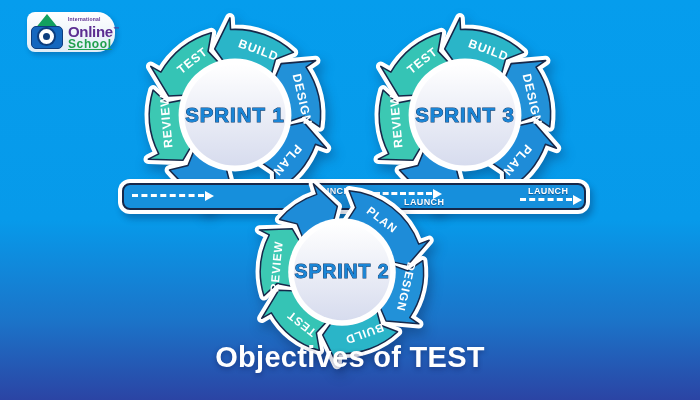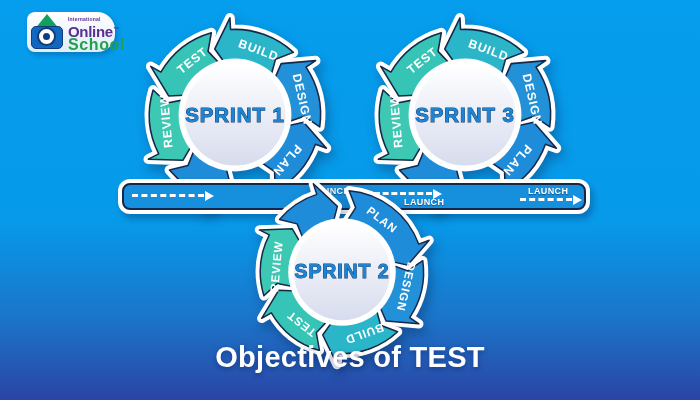--- a/index.html
+++ b/index.html
@@ -19,21 +19,21 @@
     border-bottom:16px solid #13A05F;}
   .logo-sq{position:absolute; left:1px; top:12px; width:30px; height:21px;
     background:#1467BE; border:1px solid #0E3E7E; border-radius:5px;}
   .logo-ring{position:absolute; left:9px; top:15px; width:7px; height:7px;
     background:#0E3E7E; border:4px solid #ffffff; border-radius:50%;
     box-shadow:0 0 0 2px #0E3E7E;}
   .logo-text{position:absolute; left:41px; top:4px; width:46px;}
   .logo-tiny{font-size:5px; font-weight:bold; color:#5B2E91; letter-spacing:.2px; line-height:6px;}
   .logo-name{font-size:15px; font-weight:bold; color:#5B2E91; line-height:15px; letter-spacing:-.3px;}
   .logo-name sup{font-size:6px;}
-  .logo-sub{font-size:16px; font-weight:bold; color:#22A04E; line-height:11px; letter-spacing:.6px;}
+  .logo-sub{font-size:12px; font-weight:bold; color:#22A04E; line-height:11px; letter-spacing:.6px;text-decoration:underline;}
 
   
   svg.sprint{position:absolute; filter:drop-shadow(3px 6px 6px rgba(10,25,70,.35));}
   .sprint-a{left:128px; top:8px;  width:214px; height:214px; z-index:1;}
   .sprint-c{left:358px; top:8px;  width:214px; height:214px; z-index:1;}
   .sprint-b{left:240px; top:170px; width:204px; height:204px; z-index:3;}
   .halo-path{fill:#ffffff; stroke:#ffffff; stroke-width:10; stroke-linejoin:round;}
   .seg-path{stroke:#16284A; stroke-width:1.6; stroke-linejoin:round;}
   .seg-label{font-family:"Liberation Sans",sans-serif; font-weight:bold; font-size:12.5px;
     fill:#ffffff; letter-spacing:1px; text-anchor:middle; dominant-baseline:central;}

